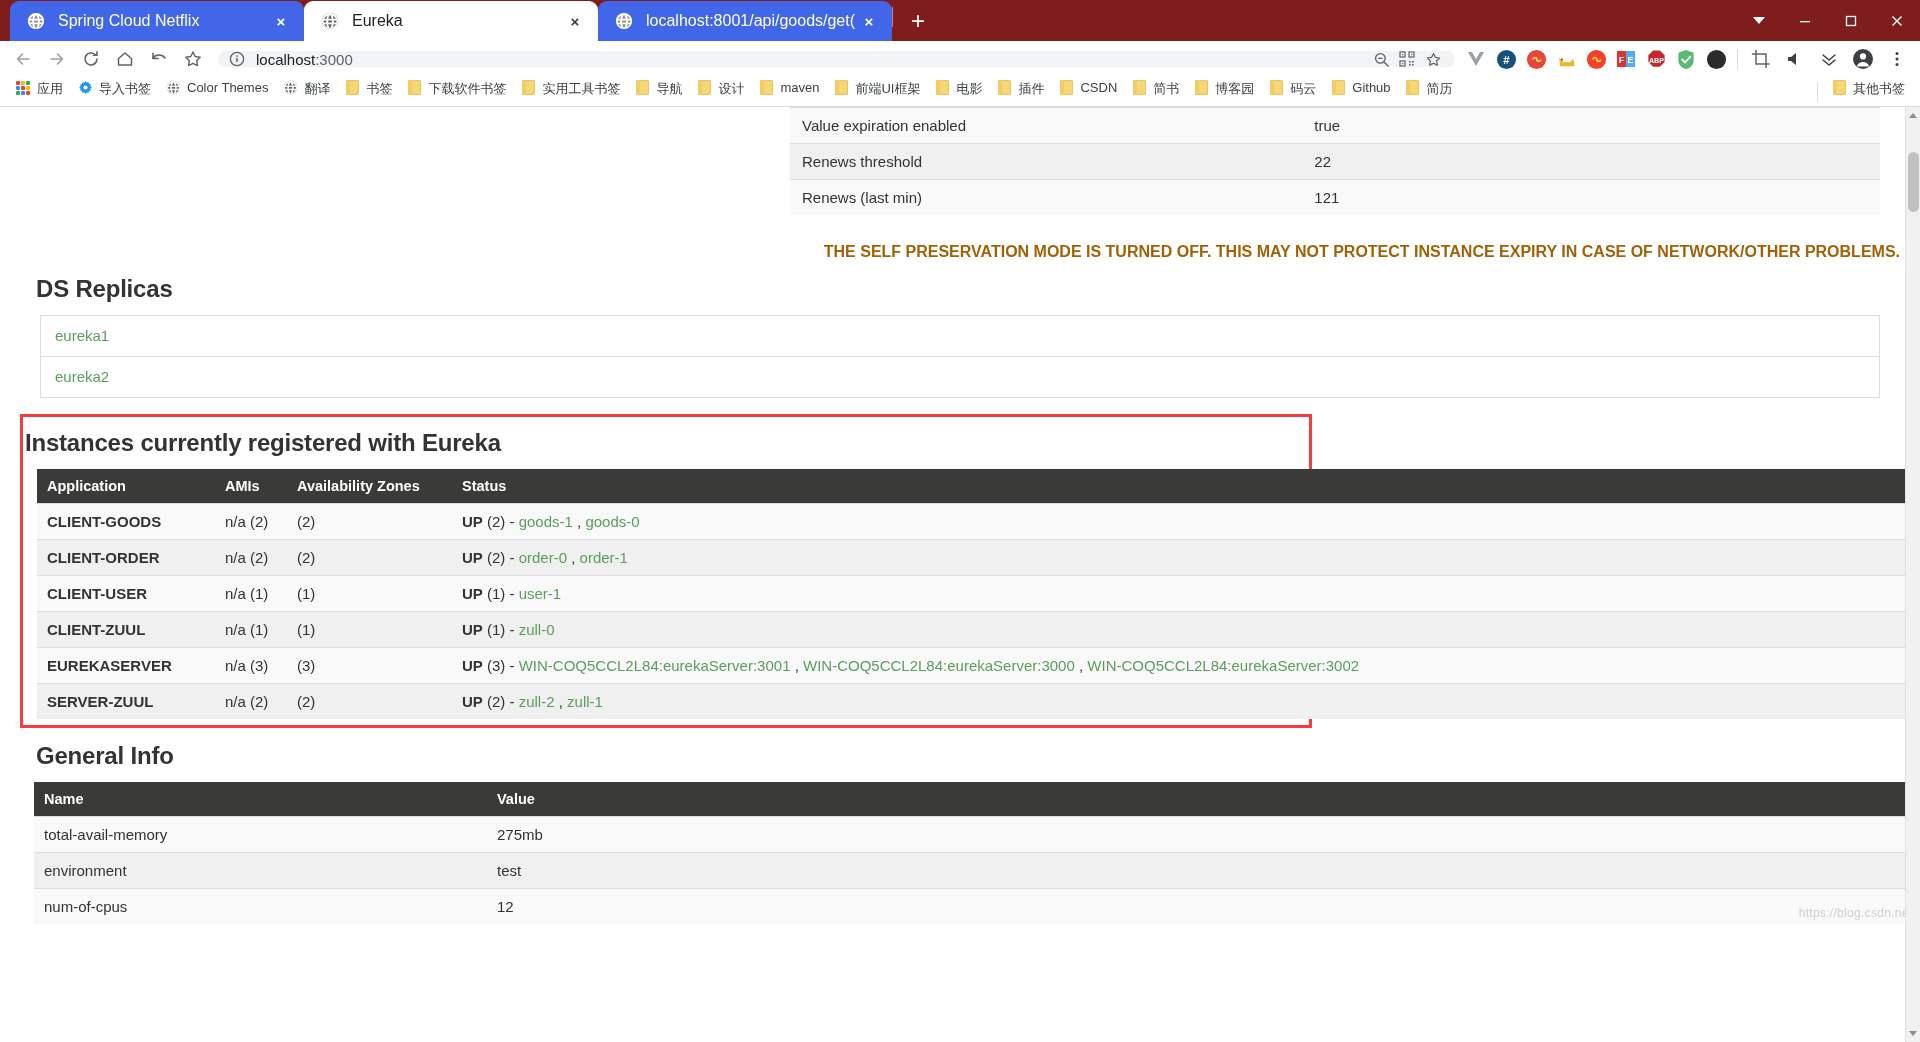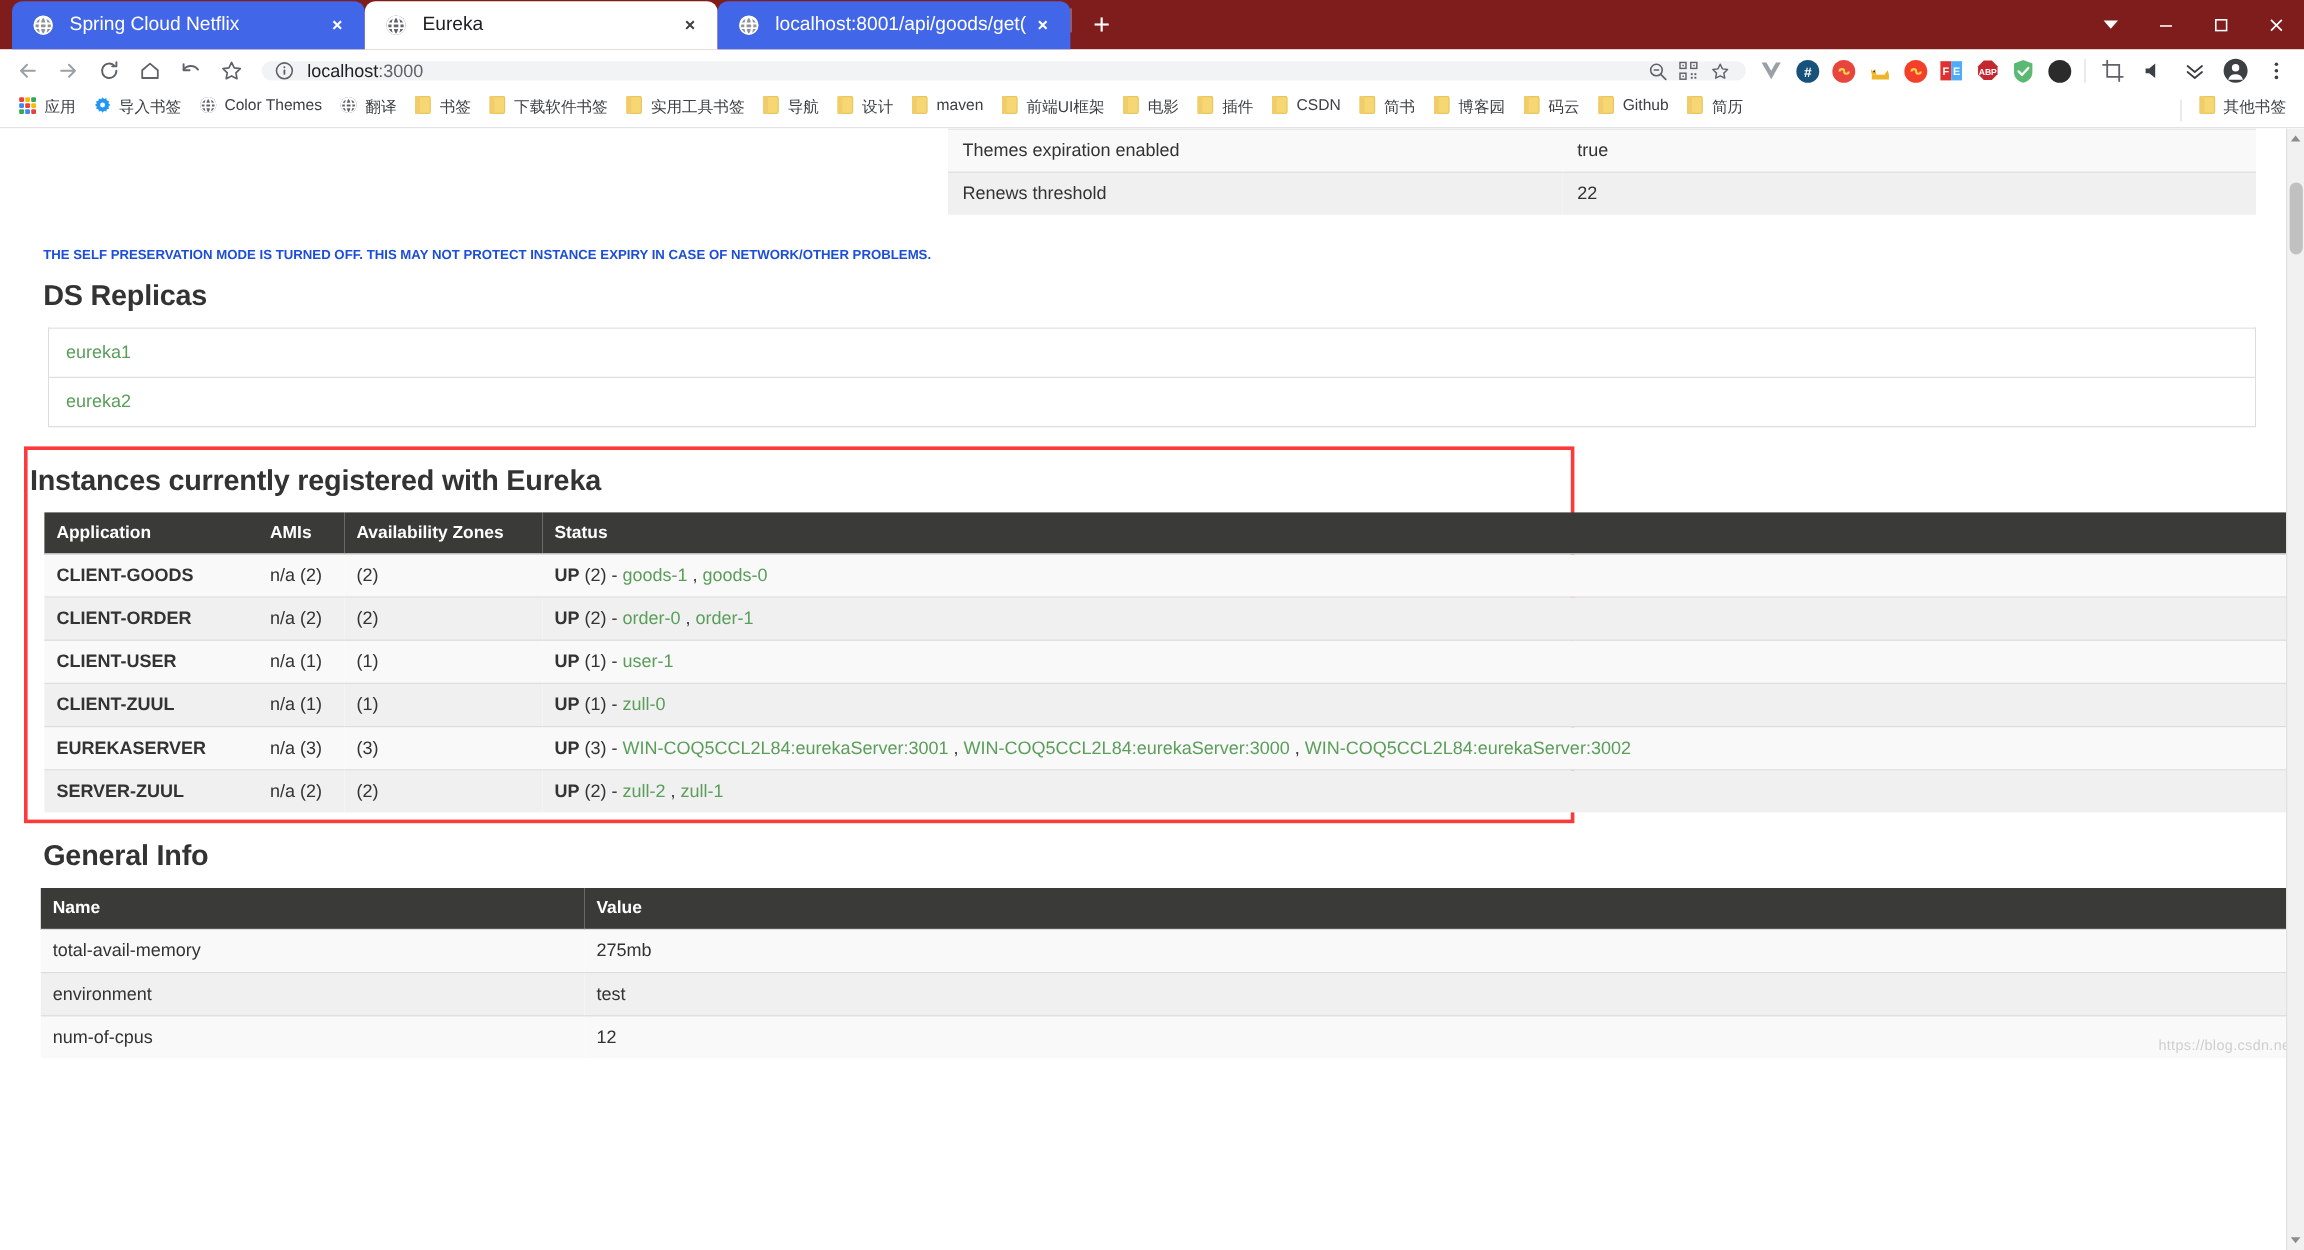--- a/index.html
+++ b/index.html
@@ -256,25 +256,26 @@
   }
   .top-table td {
     padding: 9px 12px;
     border-top: 1px solid #dddddd;
   }
   .top-table tr:nth-child(odd) { background: #f9f9f9; }
   .top-table tr:nth-child(even) { background: #f0f0f0; }
   .top-table td.k { width: 47%; }
 
   .warning {
-    color: #1d4ed8;
-    font-size: 11px;
+    color: #a16207;
+    font-size: 16px;
     font-weight: bold;
     margin: 28px 0 6px 0;
     padding-left: 16px;
+    text-align: right;
   }
   h2.sec {
     font-size: 24px;
     font-weight: bold;
     color: #333333;
     margin: 14px 0 12px 16px;
     letter-spacing: -0.2px;
   }
   .replicas {
     margin: 0 20px 0 20px;
@@ -739,26 +740,30 @@
   </div>
 </div>
 
 <div class="page">
   <div class="page-inner">
 
     <div class="top-table-wrap">
       <table class="top-table">
         <tbody>
             <tr>
-          <td class="k">Themes expiration enabled</td>
+          <td class="k">Value expiration enabled</td>
           <td>true</td>
         </tr>
         <tr>
           <td class="k">Renews threshold</td>
           <td>22</td>
+        </tr>
+        <tr>
+          <td class="k">Renews (last min)</td>
+          <td>121</td>
         </tr>
       </tbody>
         </table>
     </div>
 
     <div class="warning">THE SELF PRESERVATION MODE IS TURNED OFF. THIS MAY NOT PROTECT INSTANCE EXPIRY IN CASE OF NETWORK/OTHER PROBLEMS.</div>
 
     <h2 class="sec">DS Replicas</h2>
 
     <div class="replicas">

